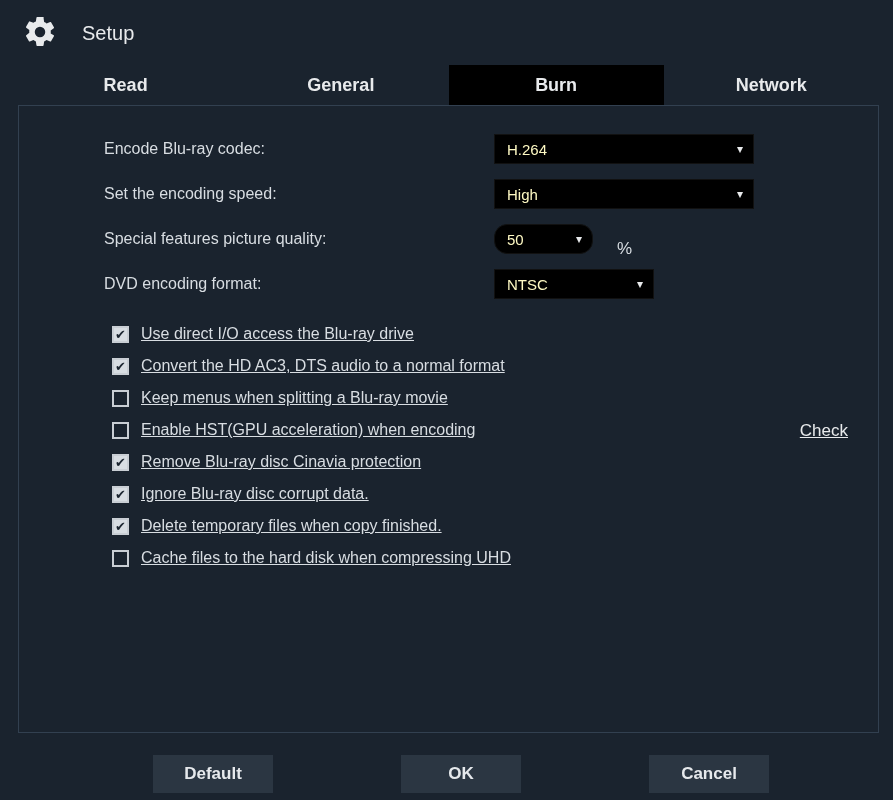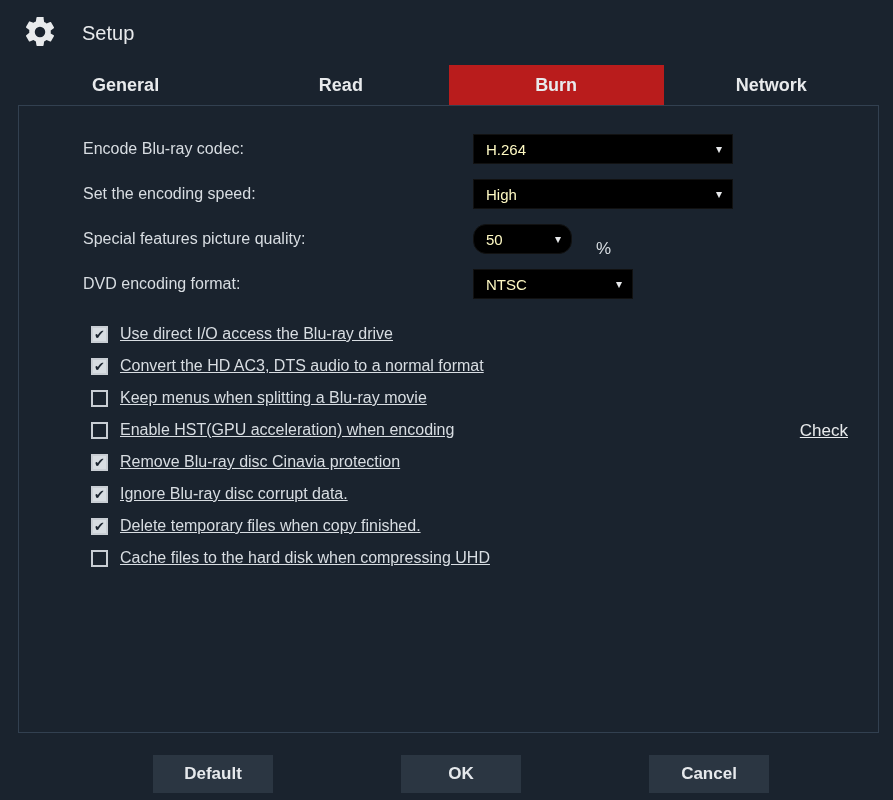--- a/index.html
+++ b/index.html
@@ -36,26 +36,26 @@
     display: flex;
     align-items: center;
     justify-content: center;
     font-size: 18px;
     font-weight: bold;
     color: #e8eaec;
     background: #1a232e;
     cursor: pointer;
     user-select: none;
   }
-  .tab.active { background: #b91c1c; }
+  .tab.active { background: #000000; }
 
   .panel {
     border: 1px solid #324050;
     border-top: 1px solid #324050;
-    padding: 28px 110px 26px 64px;
+    padding: 28px 110px 26px 85px;
     height: 628px;
     position: relative;
   }
 
   .form-row {
     display: flex;
     align-items: center;
     margin-bottom: 15px;
     height: 30px;
   }
@@ -169,22 +169,22 @@
 <div class="title-row">
   <span>
     <svg class="gear-svg" viewBox="0 0 24 24" fill="#e8eaec">
       <path d="M19.14,12.94a7.14,7.14,0,0,0,.05-.94,7.14,7.14,0,0,0-.05-.94l2.03-1.58a.5.5,0,0,0,.12-.63l-1.92-3.32a.5.5,0,0,0-.6-.22l-2.39.96a7.03,7.03,0,0,0-1.62-.94l-.36-2.54A.5.5,0,0,0,13.9,2h-3.8a.5.5,0,0,0-.49.42L9.25,4.96a7.03,7.03,0,0,0-1.62.94l-2.39-.96a.5.5,0,0,0-.6.22L2.72,8.48a.5.5,0,0,0,.12.63l2.03,1.58a7.14,7.14,0,0,0-.05.94,7.14,7.14,0,0,0,.05.94L2.84,14.15a.5.5,0,0,0-.12.63l1.92,3.32a.5.5,0,0,0,.6.22l2.39-.96a7.03,7.03,0,0,0,1.62.94l.36,2.54a.5.5,0,0,0,.49.42h3.8a.5.5,0,0,0,.49-.42l.36-2.54a7.03,7.03,0,0,0,1.62-.94l2.39.96a.5.5,0,0,0,.6-.22l1.92-3.32a.5.5,0,0,0-.12-.63ZM12,15.5A3.5,3.5,0,1,1,15.5,12,3.5,3.5,0,0,1,12,15.5Z"></path>
     </svg>
   </span>
   <span class="title-text">Setup</span>
 </div>
 
 <div class="tabs">
+  <div class="tab">Read</div>
   <div class="tab">General</div>
-  <div class="tab">Read</div>
   <div class="tab active">Burn</div>
   <div class="tab">Network</div>
 </div>
 
 <div class="panel">
 
   <div class="form-row">
     <div class="lbl">Encode Blu-ray codec:</div>
     <div class="ctrl">
       <div class="select lg">

